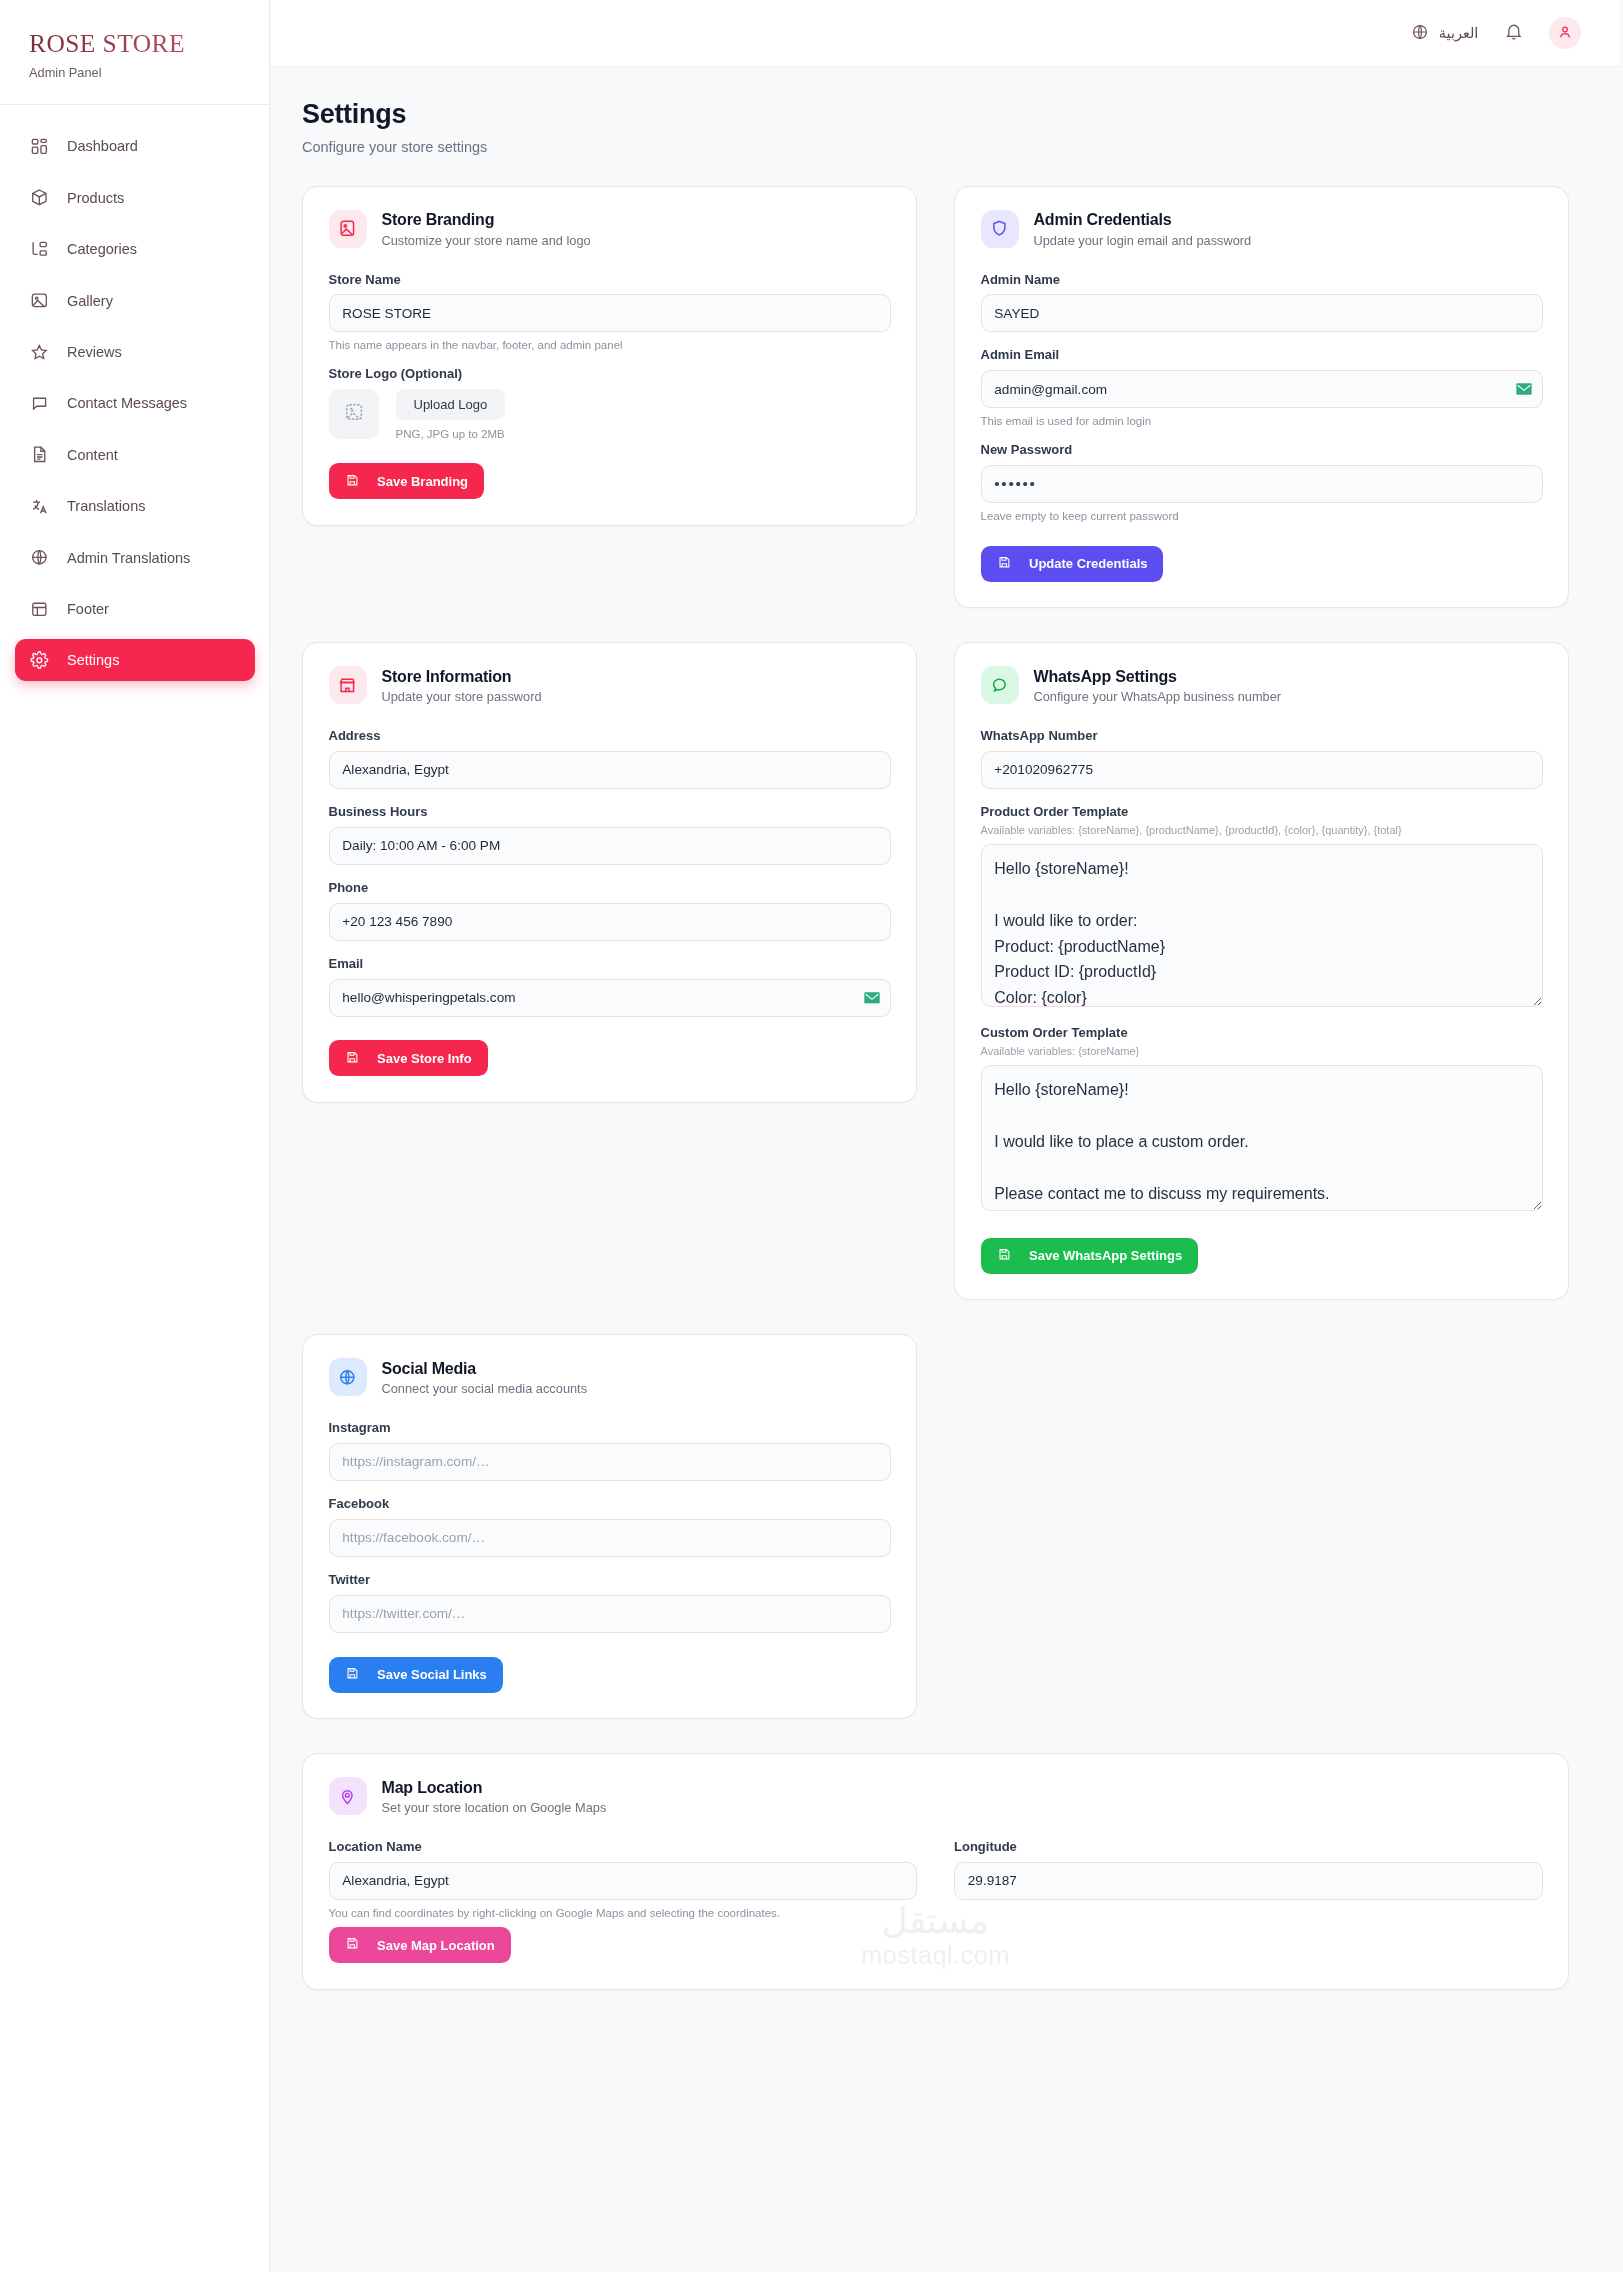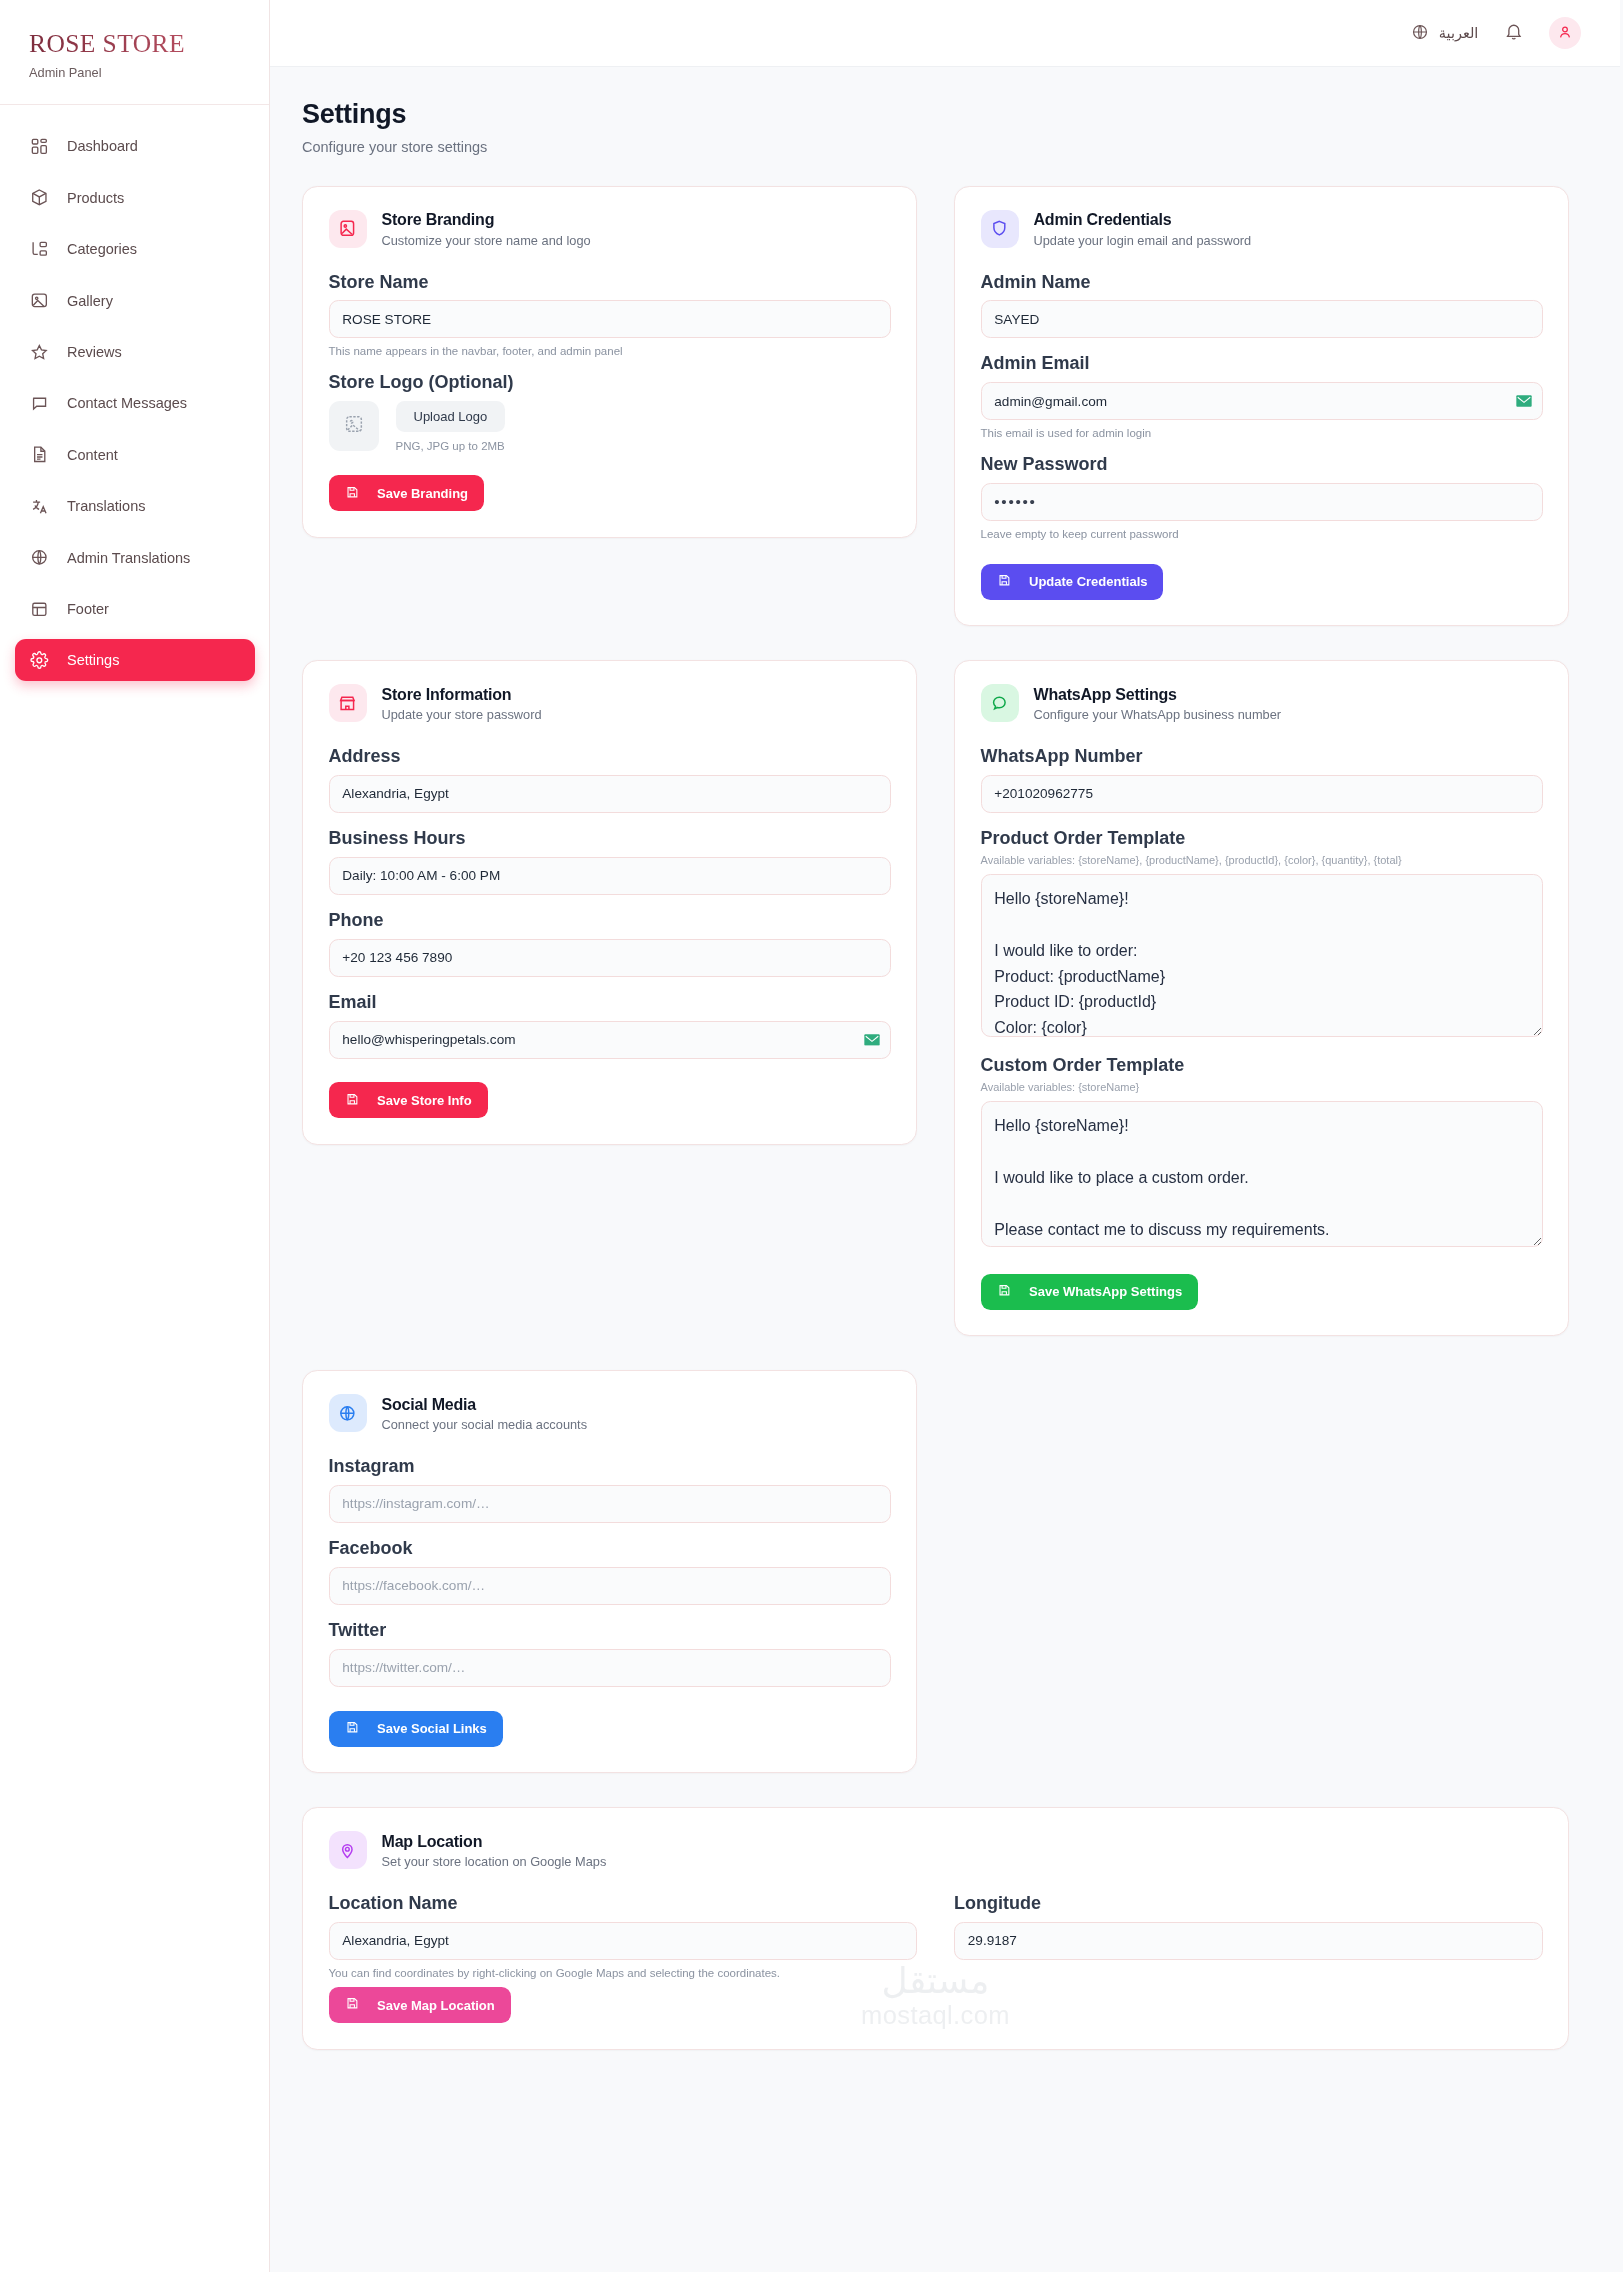--- a/index.html
+++ b/index.html
@@ -107,21 +107,21 @@
   .card-head { display: flex; align-items: flex-end; gap: 15px; margin-bottom: 24px; }
   .card-ico {
     width: 38px; height: 38px; border-radius: 12px;
     display: flex; align-items: center; justify-content: center; flex: 0 0 38px;
   }
   .card-ico svg { fill: none; stroke-width: 1.9; }
   .card-title { font-size: 16px; font-weight: 700; color: #111827; letter-spacing: -0.2px; }
   .card-desc { margin-top: 3.4px; font-size: 12.8px; color: #6b7280; }
 
   .field { margin-bottom: 15.3px; }
-  .f-label { display: block; font-size: 18px; font-weight: 600; color: #303a4b; margin-bottom: 7.7px; }
+  .f-label { display: block; font-size: 13px; font-weight: 600; color: #303a4b; margin-bottom: 7.7px; }
   .f-hint { margin-top: 6.8px; font-size: 11.5px; color: #8b93a1; }
   .f-hint-top { margin: -2.6px 0 7.7px 0; font-size: 11px; color: #9aa1ad; }
   .inp {
     width: 100%;
     height: 38px;
     border: 0.9px solid #f3dcdc;
     border-radius: 9.4px;
     background: #fafbfc;
     padding: 0 12.8px;
     font-size: 13.6px;

